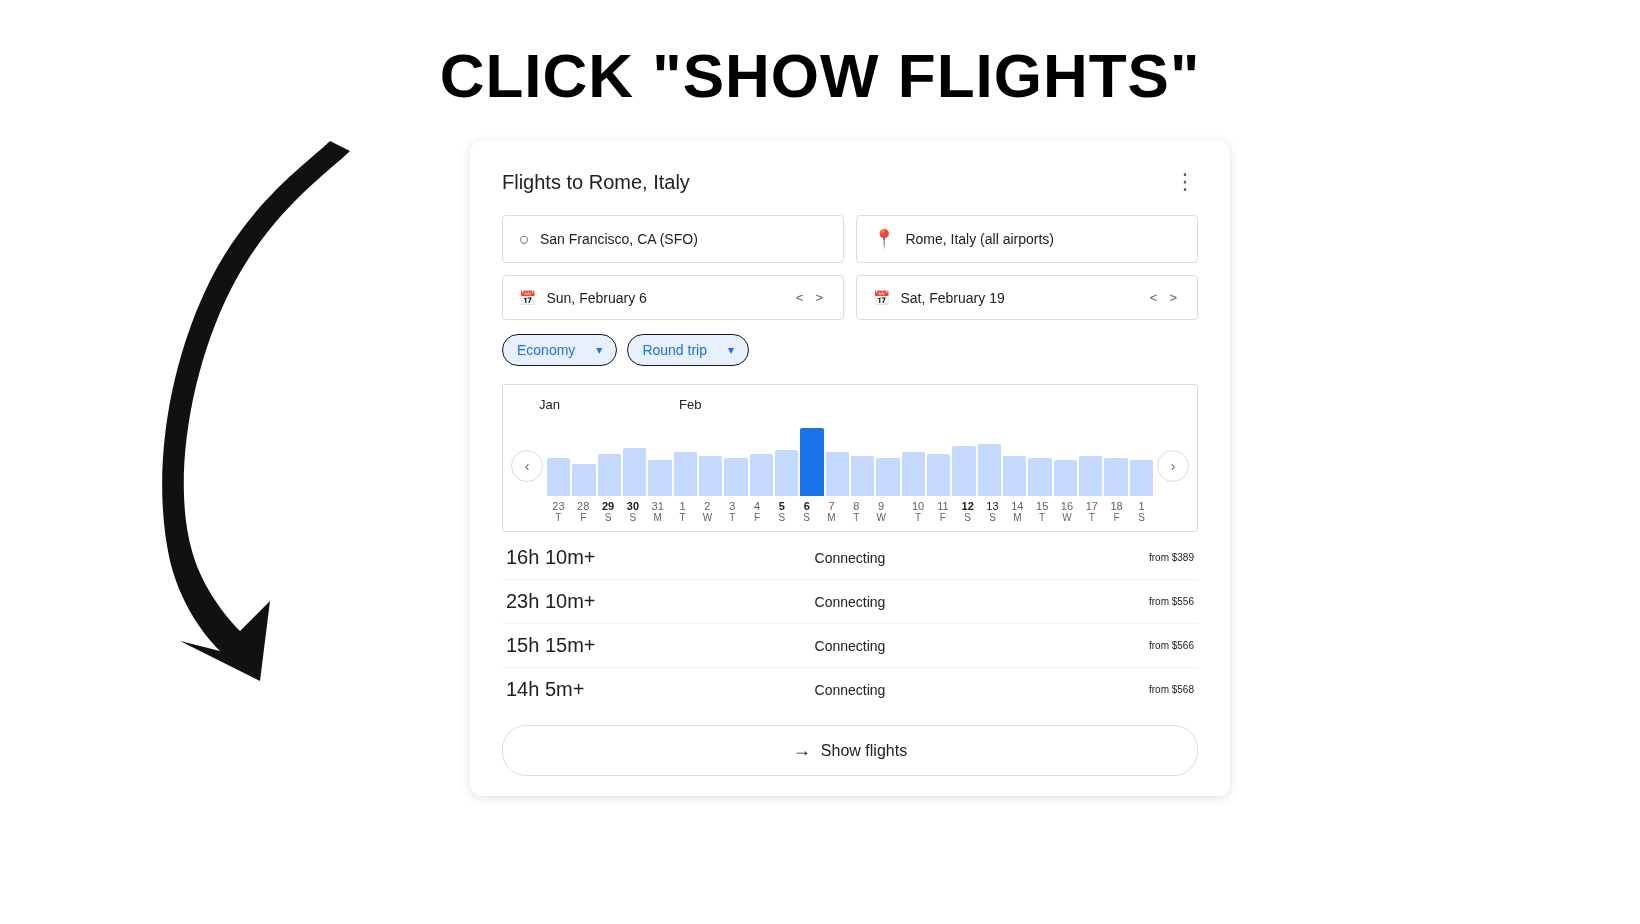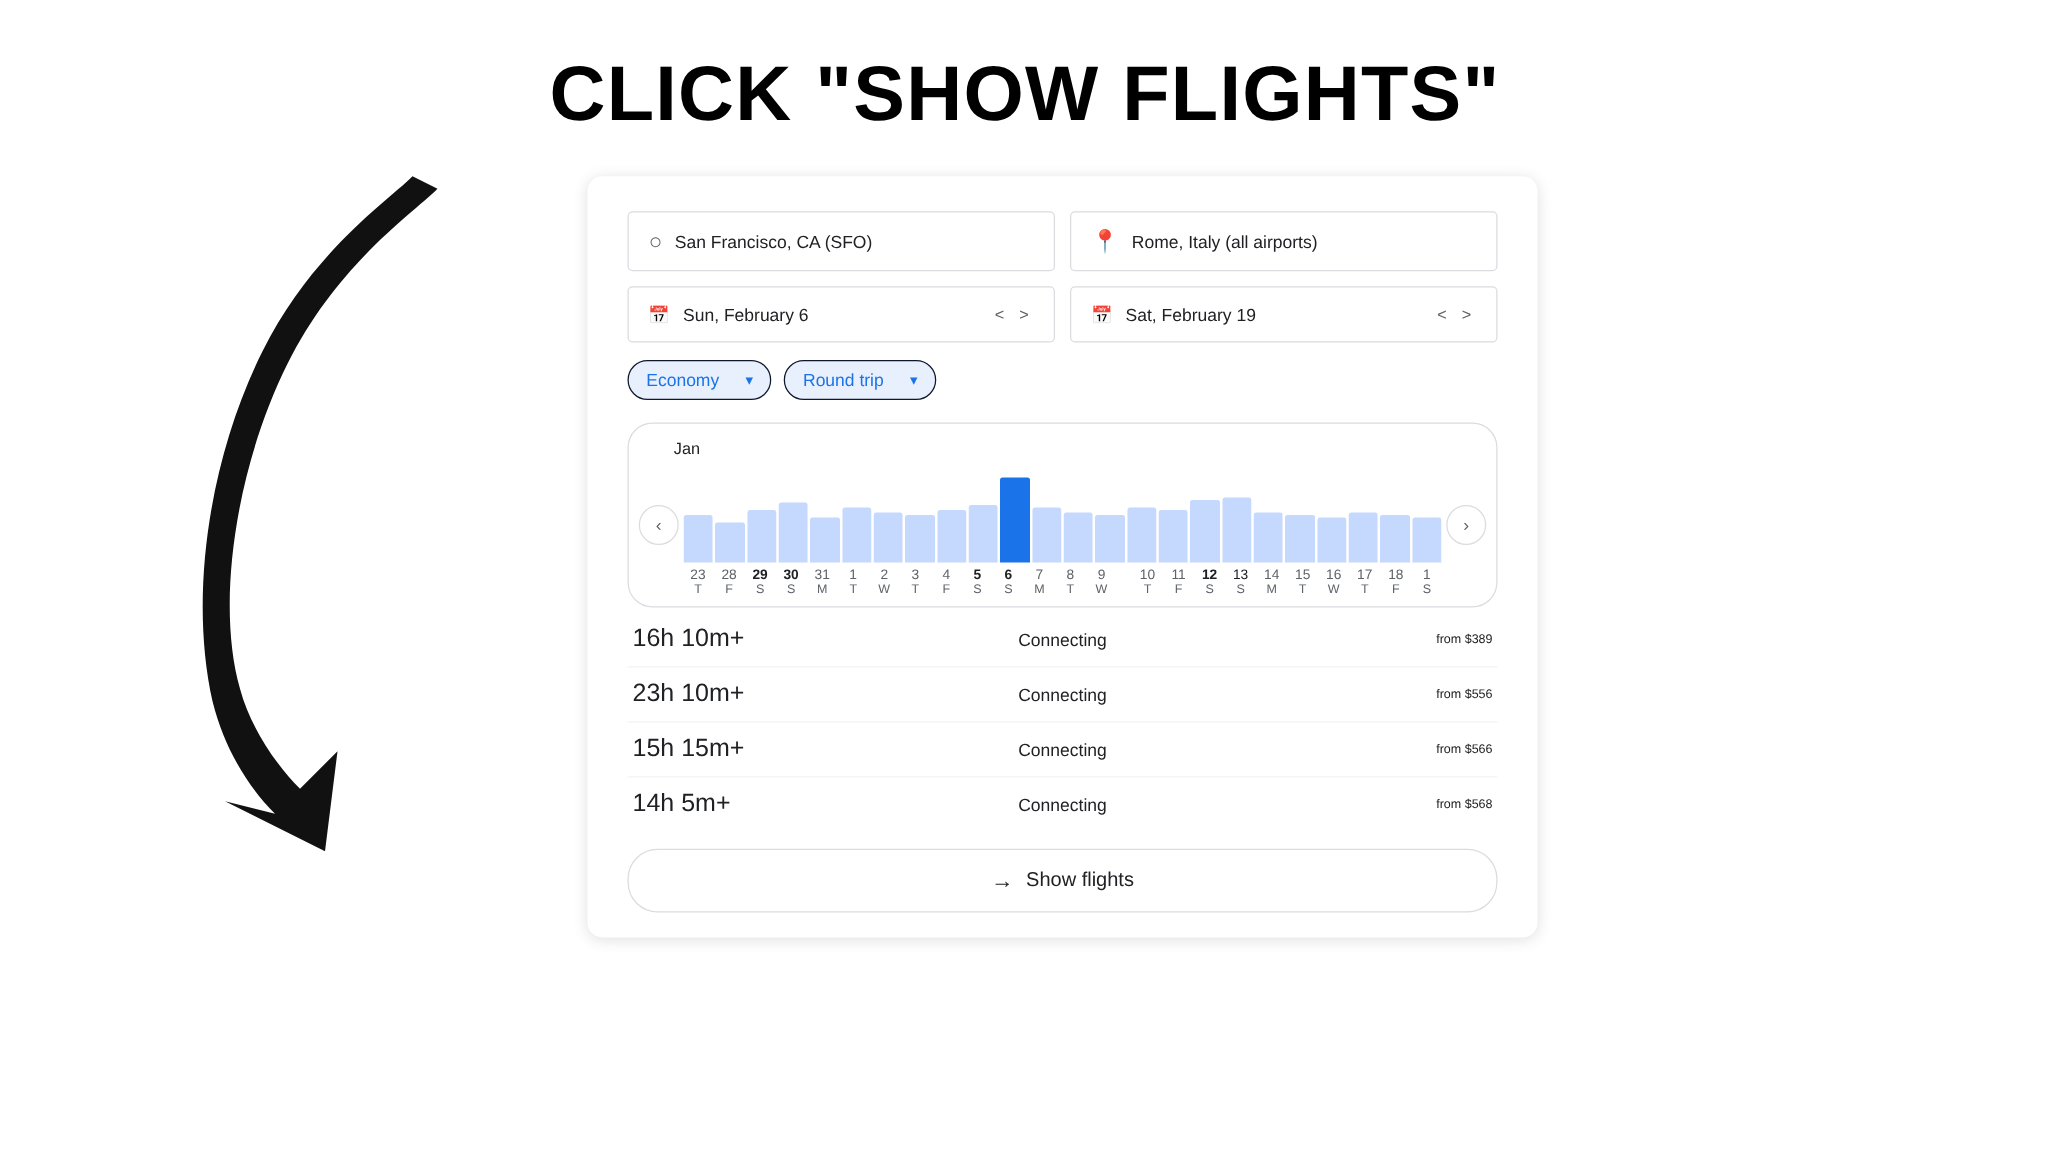--- a/index.html
+++ b/index.html
@@ -154,21 +154,21 @@
       gap: 21px;
     }
 
     .filter-chip .chip-arrow {
       font-size: 12px;
     }
 
     
     .calendar-section {
       border: 1px solid #dadce0;
-      border-radius: 20px;
+      border-radius: 3px;
       padding: 8px 0 0 0;
       position: relative;
       overflow: visible;
     }
 
     .month-labels {
       display: flex;
       padding: 4px 36px 4px;
       font-size: 13px;
       color: #202124;
@@ -313,20 +313,24 @@
         L 150 510
         C 130 490, 110 460, 102 430
         C 82 360, 100 250, 140 170
         C 180 90, 240 50, 260 30
         Z
       " fill="#111"></path>
     </svg>
   </div>
 
   <div class="flights-card">
+    <div class="card-header">
+      <span class="card-title">Flights to Rome, Italy</span>
+      <span class="three-dots">⋮</span>
+    </div>
 
     <div class="input-row">
       <div class="input-field">
         <span class="field-icon">○</span>
         <span class="field-value">San Francisco, CA (SFO)</span>
       </div>
       <div class="input-field">
         <span class="field-icon">📍</span>
         <span class="field-value">Rome, Italy (all airports)</span>
       </div>
@@ -358,20 +362,21 @@
       </div>
       <div class="filter-chip">
         <span>Round trip</span>
         <span class="chip-arrow">▾</span>
       </div>
     </div>
 
     <div class="calendar-section">
       <div class="month-labels">
         <span class="month-jan">Jan</span>
+        <span class="month-feb">Feb</span>
       </div>
 
       <div class="chart-container">
         <button class="chart-nav-btn">‹</button>
         <div class="bars-wrapper" id="bars-wrapper">
 
         <div class="bar" style="height: 38px;"></div>
             <div class="bar" style="height: 32px;"></div>
             <div class="bar" style="height: 42px;"></div>
             <div class="bar" style="height: 48px;"></div>

